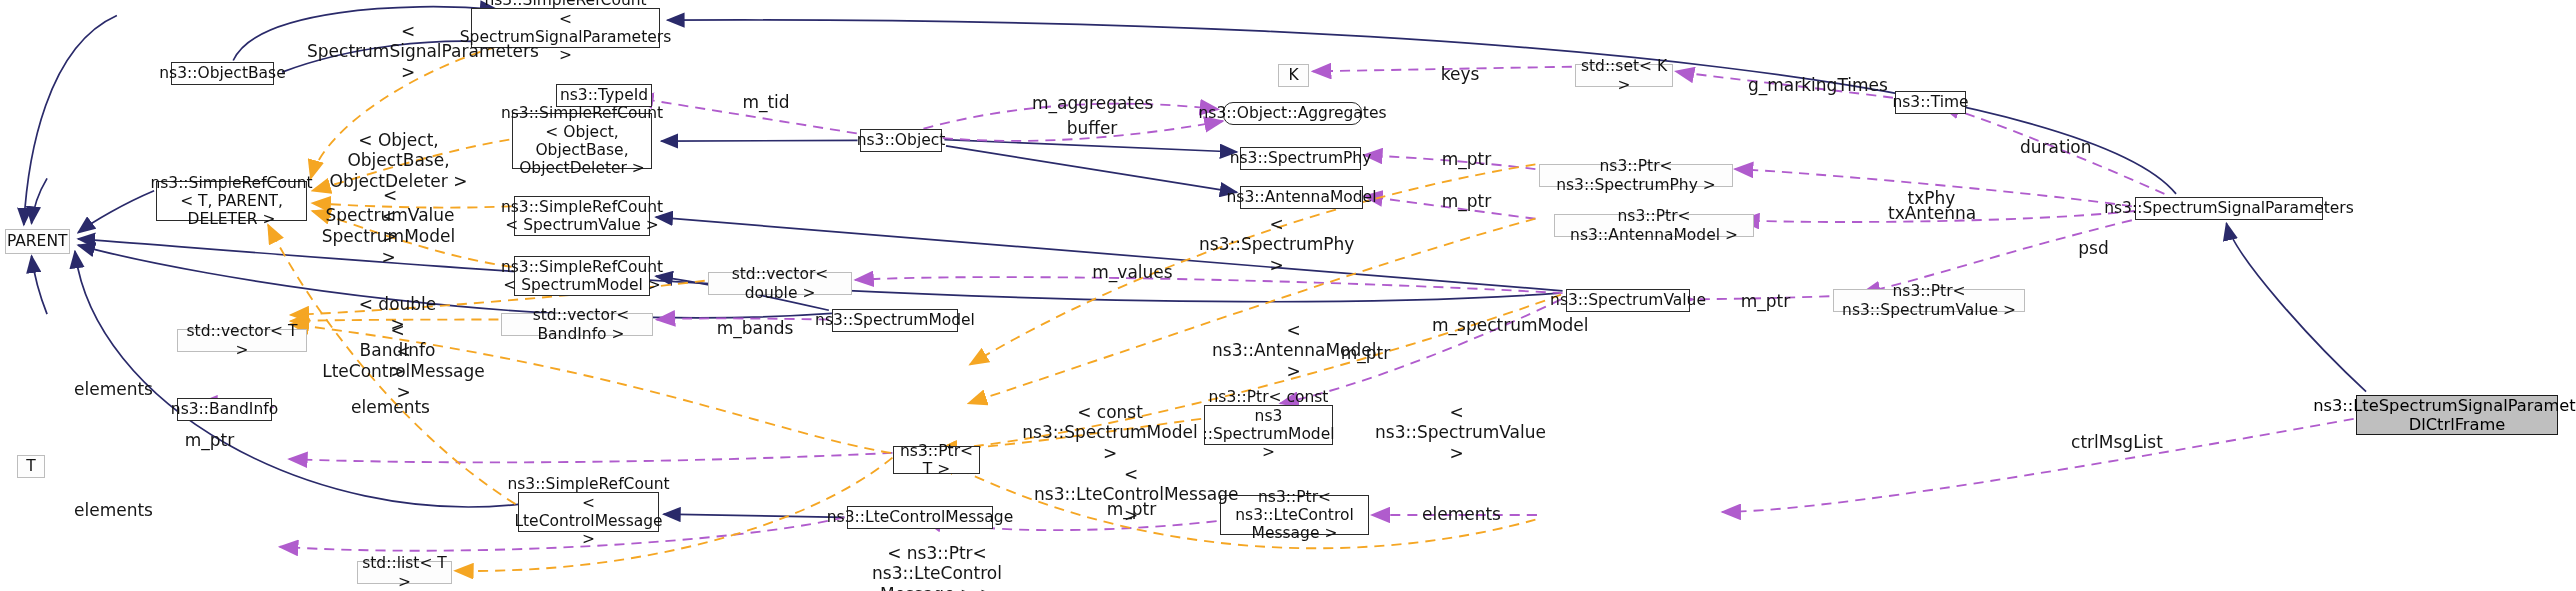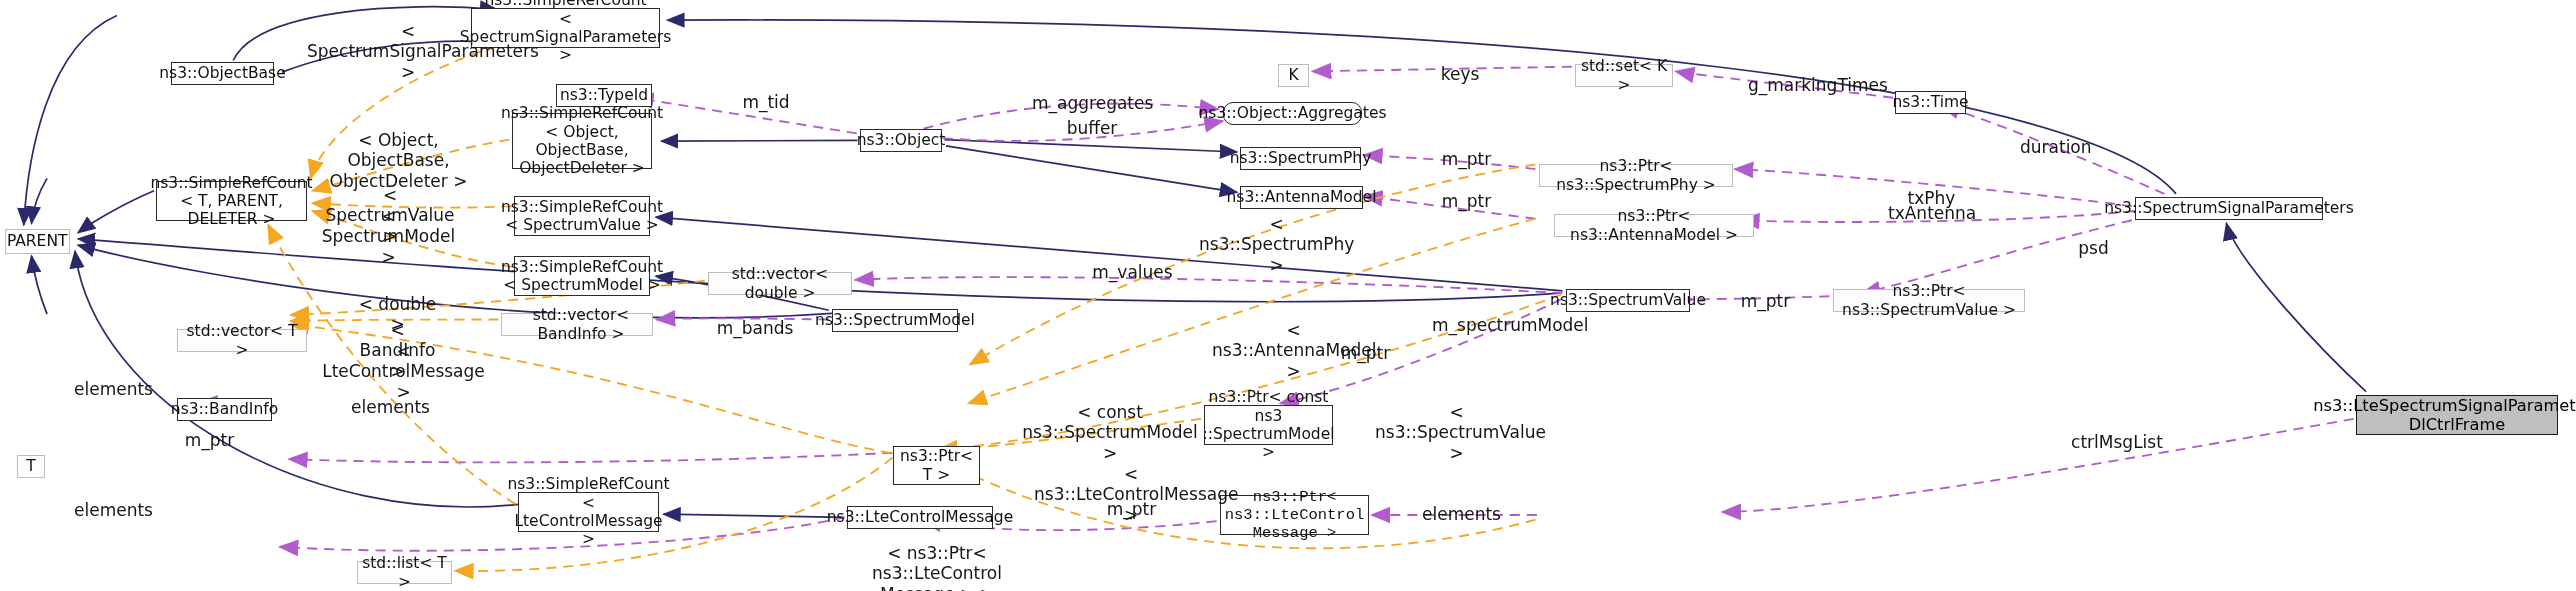--- a/index.html
+++ b/index.html
@@ -177,30 +177,30 @@
   <div class="node n-class" style="left:514px;  top:256px; width:136px; height:40px;">ns3::SimpleRefCount
 &lt; SpectrumModel &gt;</div>
   <div class="node n-class" style="left:2135px; top:197px; width:188px; height:23px;">ns3::SpectrumSignalParameters</div>
   <div class="node n-extern" style="left:708px;  top:272px; width:144px; height:23px;">std::vector&lt; double &gt;</div>
   <div class="node n-class" style="left:1566px; top:289px; width:124px; height:23px;">ns3::SpectrumValue</div>
   <div class="node n-extern" style="left:1833px; top:289px; width:192px; height:23px;">ns3::Ptr&lt; ns3::SpectrumValue &gt;</div>
   <div class="node n-extern" style="left:177px;  top:313px; width:130px; height:23px;margin-top:16px;">std::vector&lt; T &gt;</div>
   <div class="node n-extern" style="left:501px;  top:313px; width:152px; height:23px;padding-left:8px;">std::vector&lt; BandInfo &gt;</div>
   <div class="node n-class" style="left:832px; top:309px; width:126px; height:23px;">ns3::SpectrumModel</div>
   <div class="node n-class" style="left:177px;  top:398px; width:95px; height:23px;">ns3::BandInfo</div>
-  <div class="node n-class" style="left:893px; top:446px; width:87px; height:39px;">ns3::Ptr&lt; T &gt;</div>
+  <div class="node n-class" style="left:893px; top:446px; width:87px; height:28px;">ns3::Ptr&lt; T &gt;</div>
   <div class="node n-class" style="left:1204px; top:405px; width:129px; height:40px;">ns3::Ptr&lt; const ns3
 ::SpectrumModel &gt;</div>
   <div class="node n-focus" style="left:2356px; top:395px; width:202px; height:40px;">ns3::LteSpectrumSignalParameters
 DlCtrlFrame</div>
   <div class="node n-extern" style="left:17px;   top:455px; width:28px;  height:23px;">T</div>
   <div class="node n-class" style="left:518px;  top:492px; width:141px; height:40px;">ns3::SimpleRefCount
 &lt; LteControlMessage &gt;</div>
   <div class="node n-class" style="left:847px; top:506px; width:146px; height:23px;">ns3::LteControlMessage</div>
-  <div class="node n-class" style="left:1220px; top:495px; width:149px; height:40px;font-family:Liberation Mono, monospace;">ns3::Ptr&lt; ns3::LteControl
+  <div class="node n-class" style="left:1220px; top:495px; width:149px; height:40px;">ns3::Ptr&lt; ns3::LteControl
 Message &gt;</div>
   <div class="node n-extern" style="left:357px;  top:561px; width:95px; height:23px;">std::list&lt; T &gt;</div>
   <div class="node n-extern" style="left:4.7px;    top:229px; width:65px;  height:25px;">PARENT</div>
   <div class="node n-class" style="left:156px;  top:181px; width:151px; height:40px;">ns3::SimpleRefCount
 &lt; T, PARENT, DELETER &gt;</div>
 
   <div class="edge-label" style="left:307px;  top:21px;  width:202px;">&lt; SpectrumSignalParameters &gt;</div>
   <div class="edge-label" style="left:739px;  top:92px; width:54px;">m_tid</div>
   <div class="edge-label" style="left:1032px; top:93px; width:116px;">m_aggregates</div>
   <div class="edge-label" style="left:1065px; top:118px; width:54px;">buffer</div>

